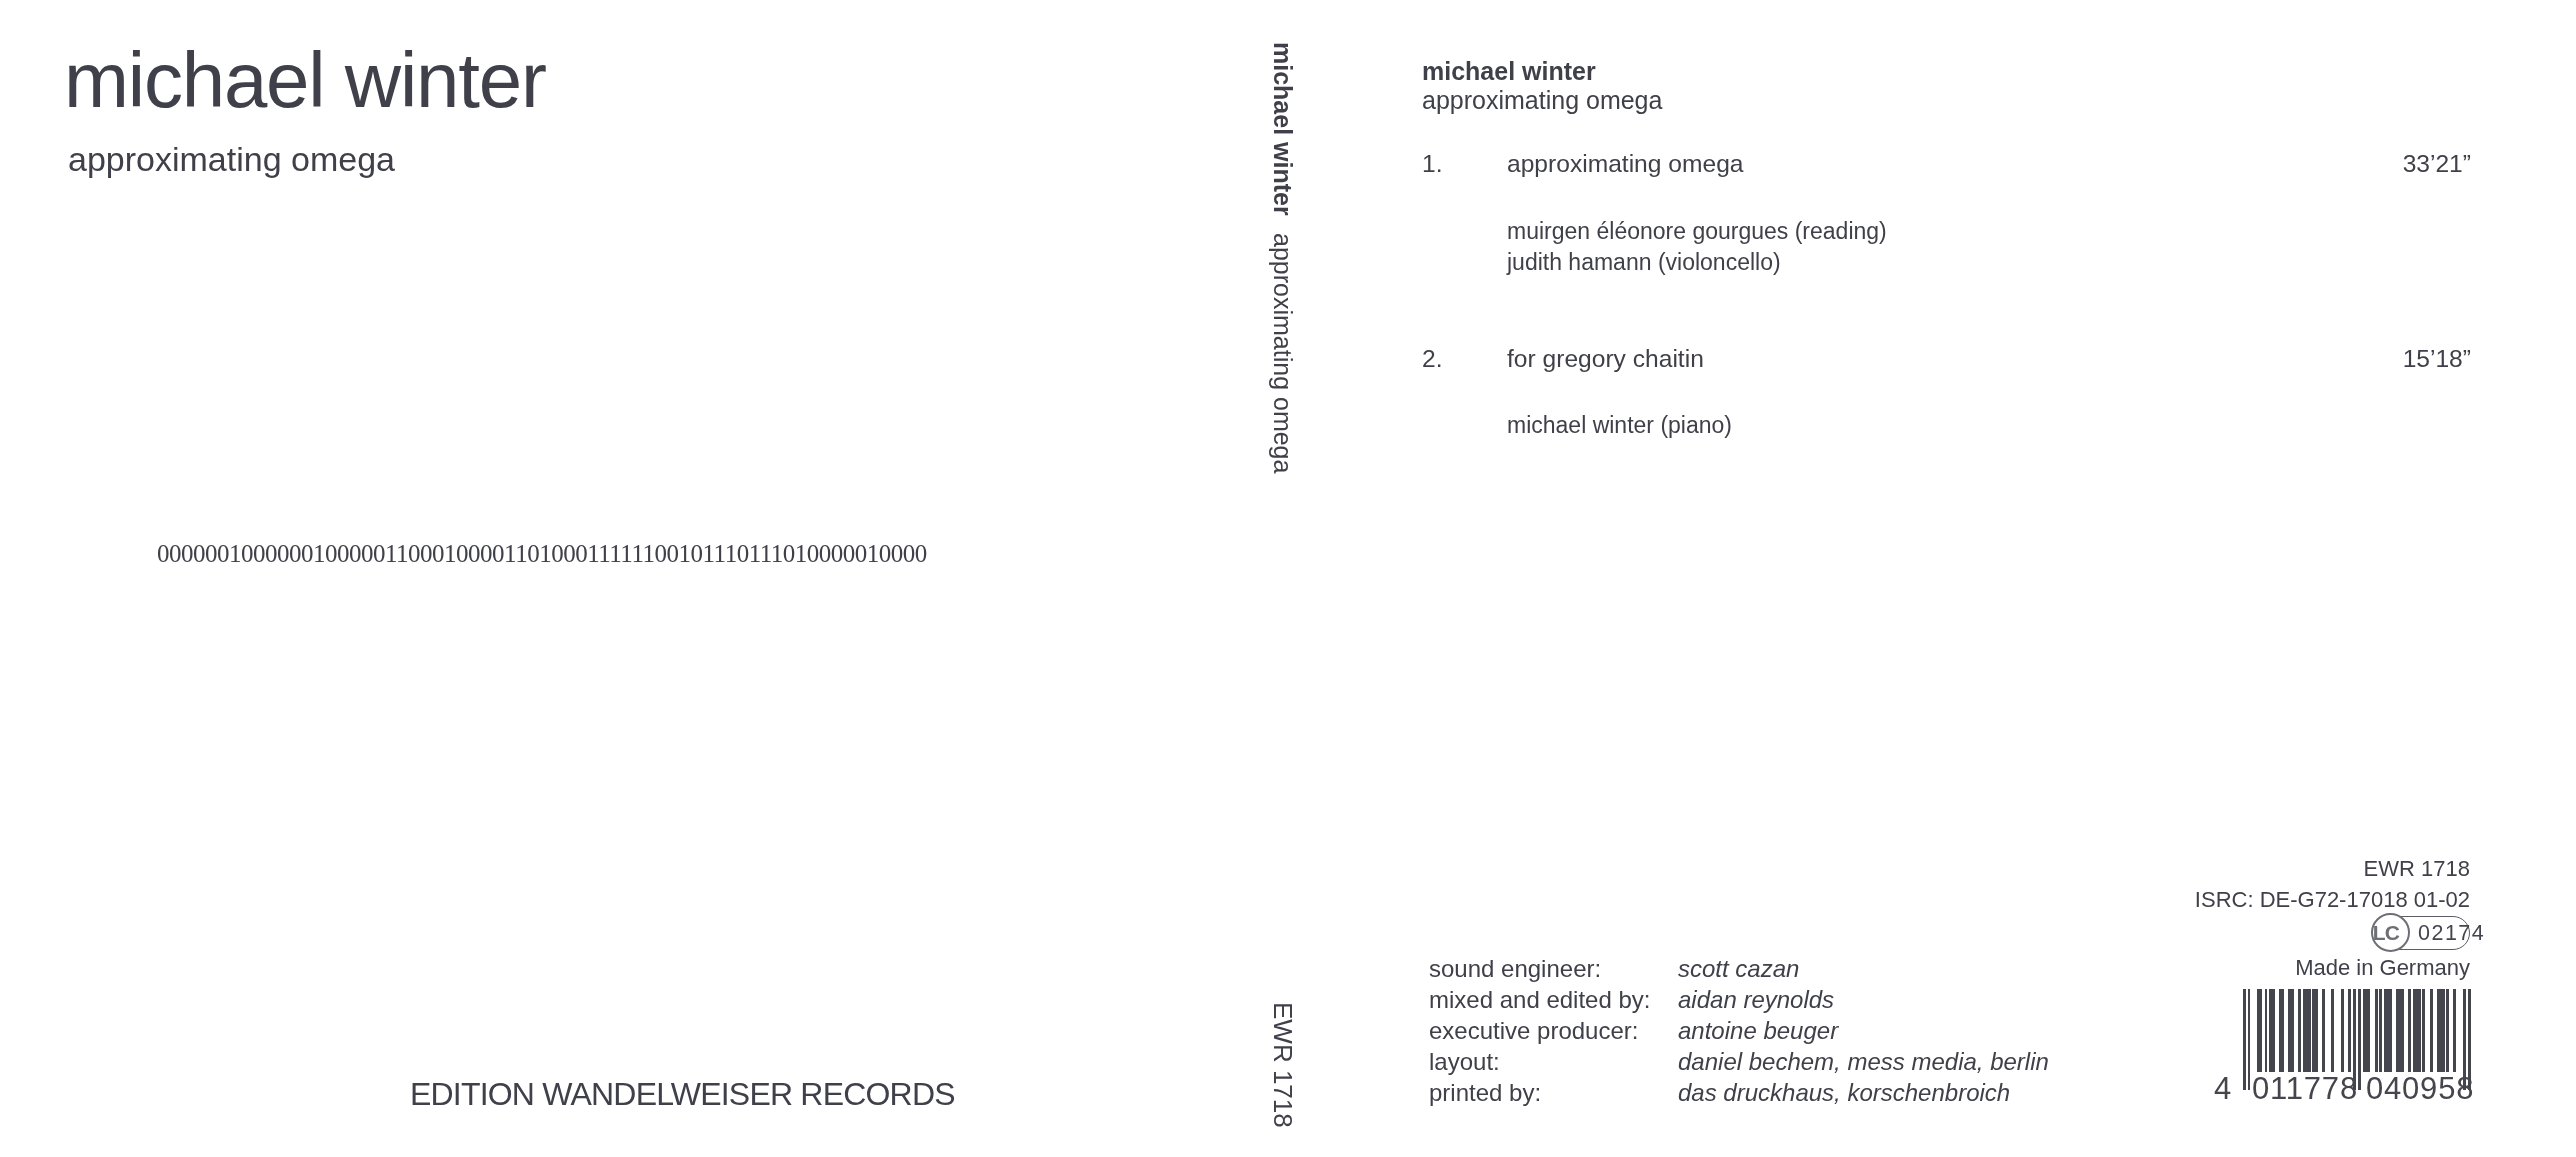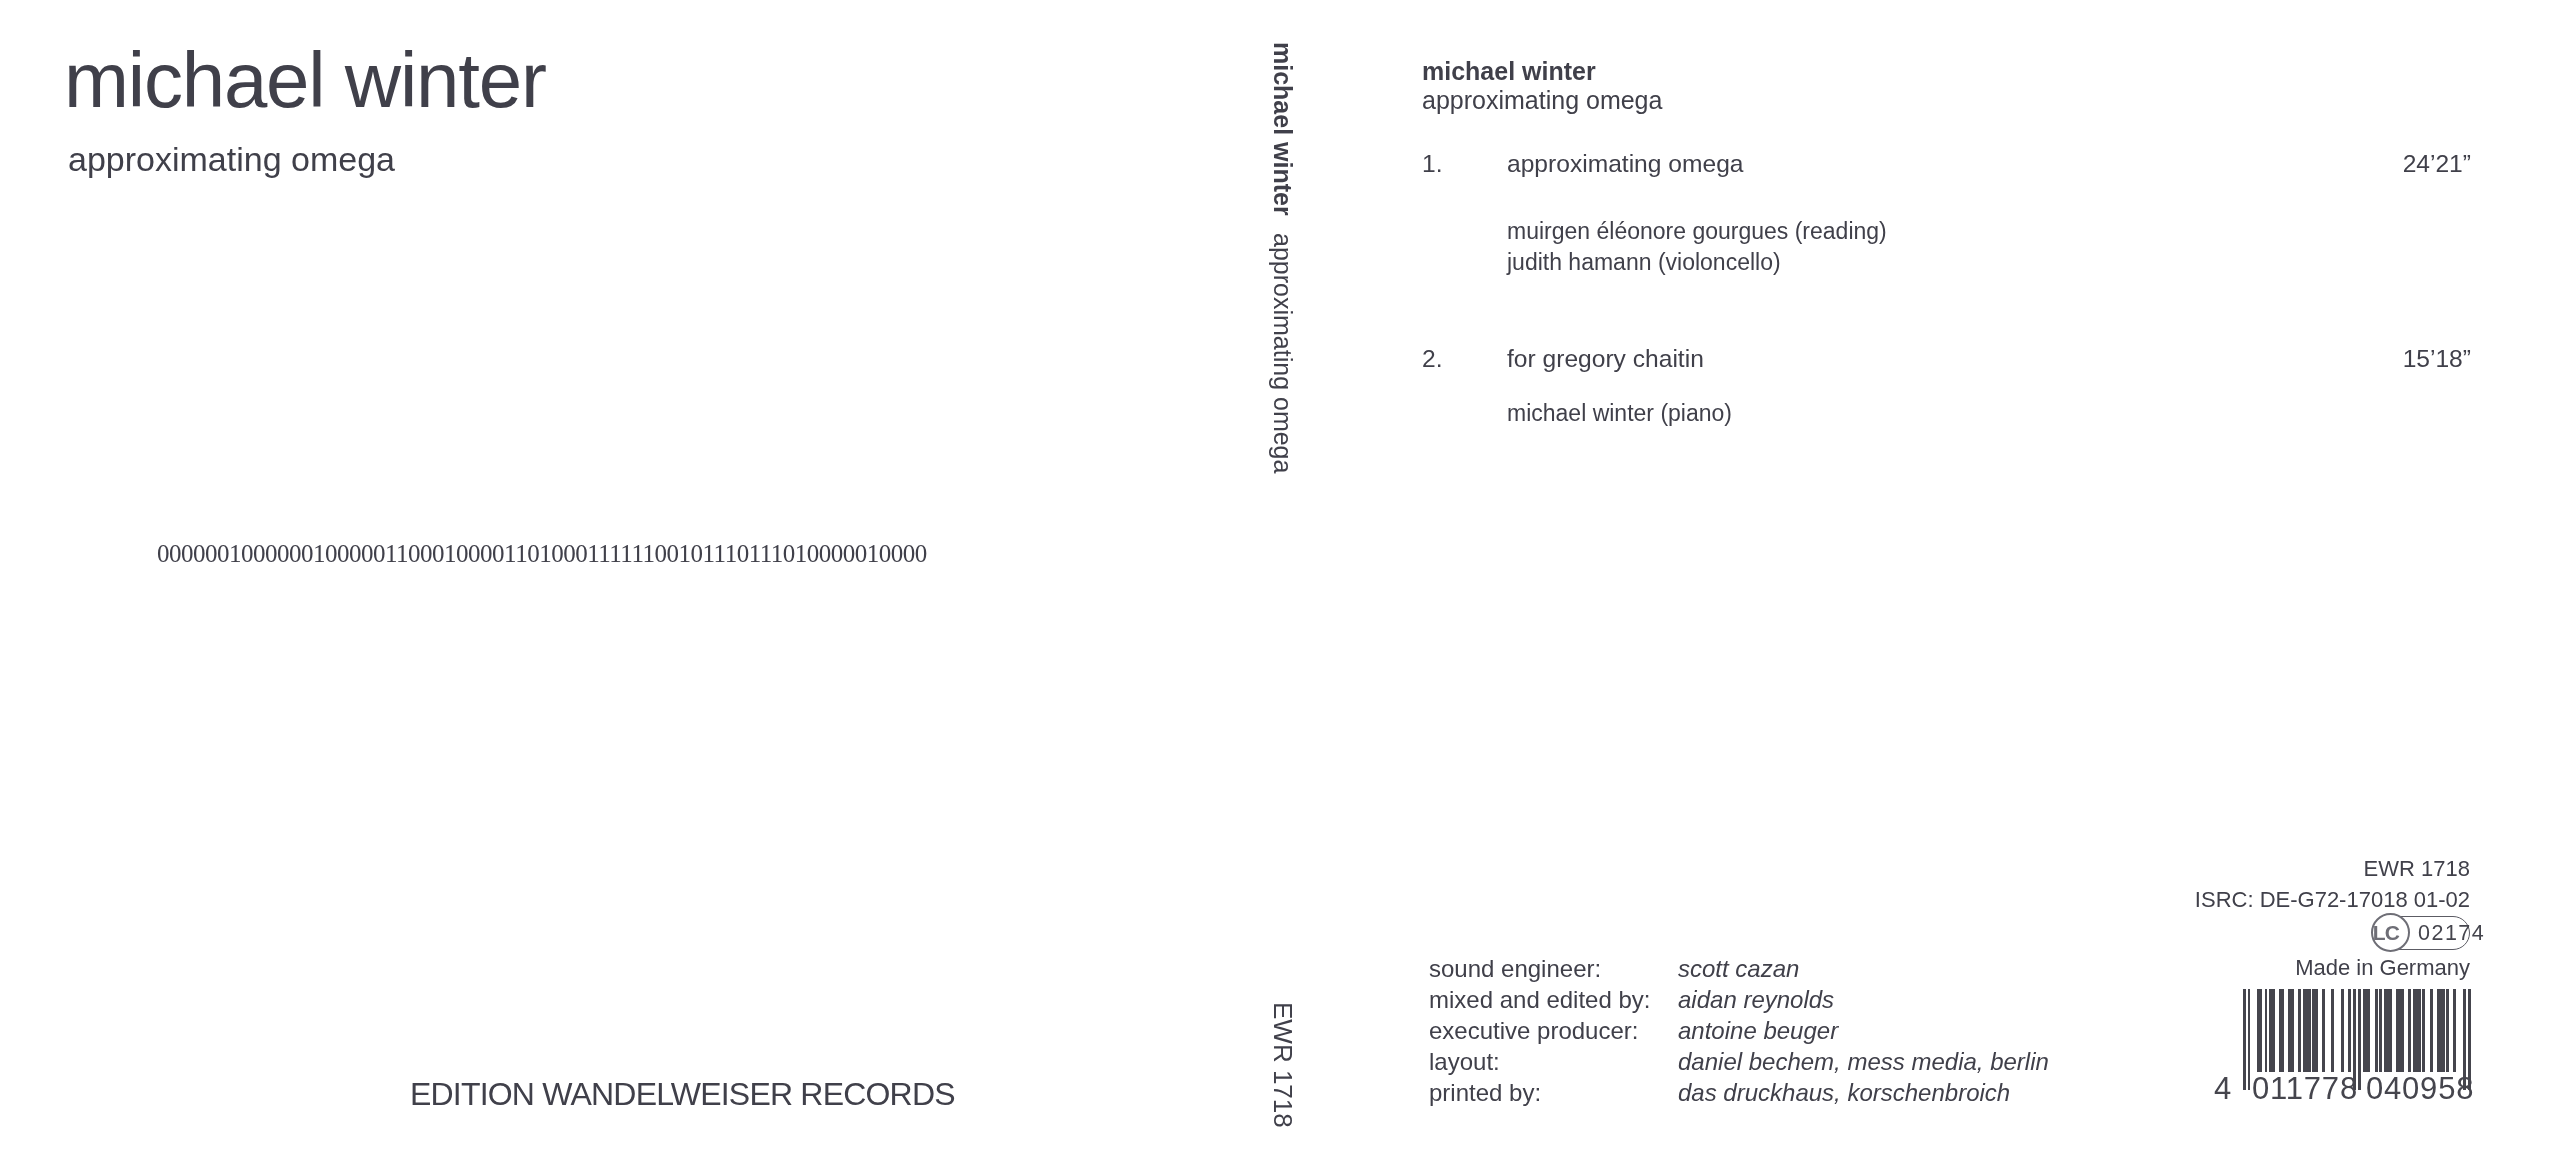--- a/index.html
+++ b/index.html
@@ -52,21 +52,21 @@
 
   .track-row { left:1422px; width:1049px; font-size:24.6px; }
   .track-row .t-num   { position:absolute; left:0; }
   .track-row .t-title { position:absolute; left:85px; }
   .track-row .t-time  { position:absolute; right:0; }
   .row-1 { top:150px; }
   .row-2 { top:345px; }
   .performer { left:1507px; font-size:23px; }
   .perf-1a { top:218px; }
   .perf-1b { top:249px; }
-  .perf-2a { top:400px; }
+  .perf-2a { top:412px; }
 
   .credits { left:1422px; top:953px; font-size:24px; line-height:31px; }
   .credit-row { white-space:nowrap; }
   .credit-label { display:inline-block; width:249px; font-weight:400;margin-left:7px; }
   .credit-value { font-weight:400;font-style:italic; }
 
   .cat-no { right:106px; top:856px; font-size:22px; }
   .isrc   { right:106px; top:887px; font-size:22px;text-align:right; }
   .made   { right:106px; top:955px; font-size:22px; }
 
@@ -123,21 +123,21 @@
   </section>
 
   <section>
 
     <div class="abs back-artist">michael winter</div>
     <div class="abs back-album">approximating omega</div>
 
     <div class="abs track-row row-1">
       <span class="t-num">1.</span>
       <span class="t-title">approximating omega</span>
-      <span class="t-time">24’21”</span>
+      <span class="t-time">33’21”</span>
     </div>
     <div class="abs performer perf-1a">muirgen éléonore gourgues (reading)</div>
     <div class="abs performer perf-1b">judith hamann (violoncello)</div>
 
     <div class="abs track-row row-2">
       <span class="t-num">2.</span>
       <span class="t-title">for gregory chaitin</span>
       <span class="t-time">15’18”</span>
     </div>
     <div class="abs performer perf-2a">michael winter (piano)</div>

